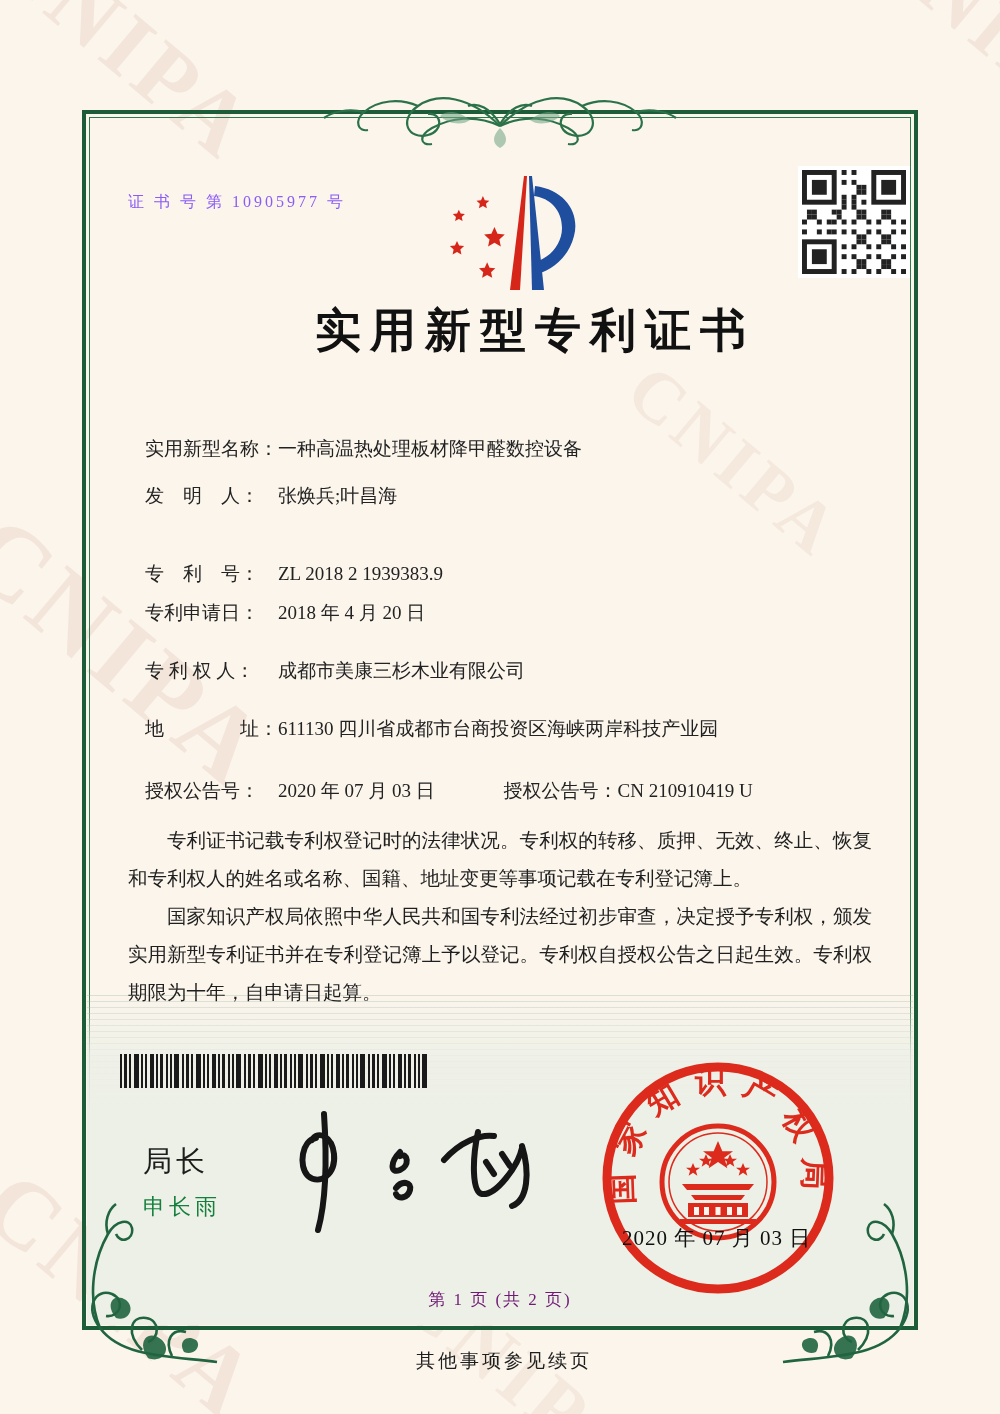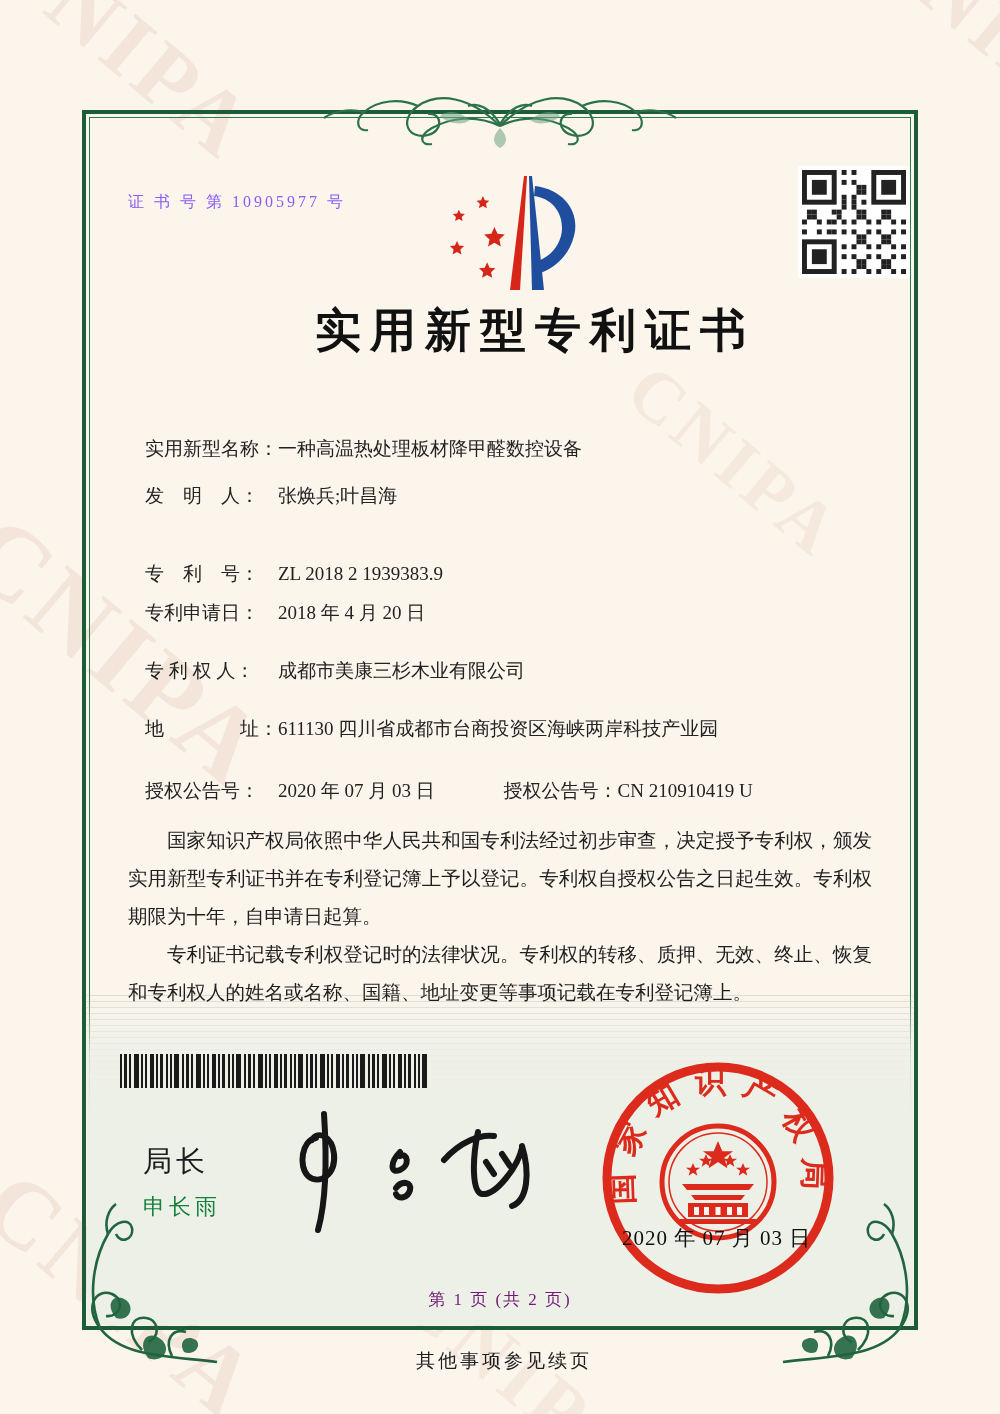--- a/index.html
+++ b/index.html
@@ -245,22 +245,22 @@
   </div>
   <div class="row" style="top:716px;">
     <span class="lab">地　　　　址：</span><span>611130 四川省成都市台商投资区海峡两岸科技产业园</span>
   </div>
   <div class="row" style="top:778px;">
     <span class="lab">授权公告号：</span><span>2020 年 07 月 03 日</span>
     <span class="grant2">授权公告号：</span><span>CN 210910419 U</span>
   </div>
 
   <div class="paras">
+    <p>专利证书记载专利权登记时的法律状况。专利权的转移、质押、无效、终止、恢复和专利权人的姓名或名称、国籍、地址变更等事项记载在专利登记簿上。</p>
     <p>国家知识产权局依照中华人民共和国专利法经过初步审查，决定授予专利权，颁发实用新型专利证书并在专利登记簿上予以登记。专利权自授权公告之日起生效。专利权期限为十年，自申请日起算。</p>
-    <p>专利证书记载专利权登记时的法律状况。专利权的转移、质押、无效、终止、恢复和专利权人的姓名或名称、国籍、地址变更等事项记载在专利登记簿上。</p>
   </div>
 
   <div class="barcode"><svg id="bcsvg" width="316" height="38" viewBox="0 0 316 38">
         <rect x="2" y="2" width="2" height="34" fill="#1a1a1a"></rect>
         <rect x="6" y="2" width="3" height="34" fill="#1a1a1a"></rect>
         <rect x="11" y="2" width="2" height="34" fill="#1a1a1a"></rect>
         <rect x="16" y="2" width="5" height="34" fill="#1a1a1a"></rect>
         <rect x="23" y="2" width="2" height="34" fill="#1a1a1a"></rect>
         <rect x="27" y="2" width="2" height="34" fill="#1a1a1a"></rect>
         <rect x="32" y="2" width="4" height="34" fill="#1a1a1a"></rect>

